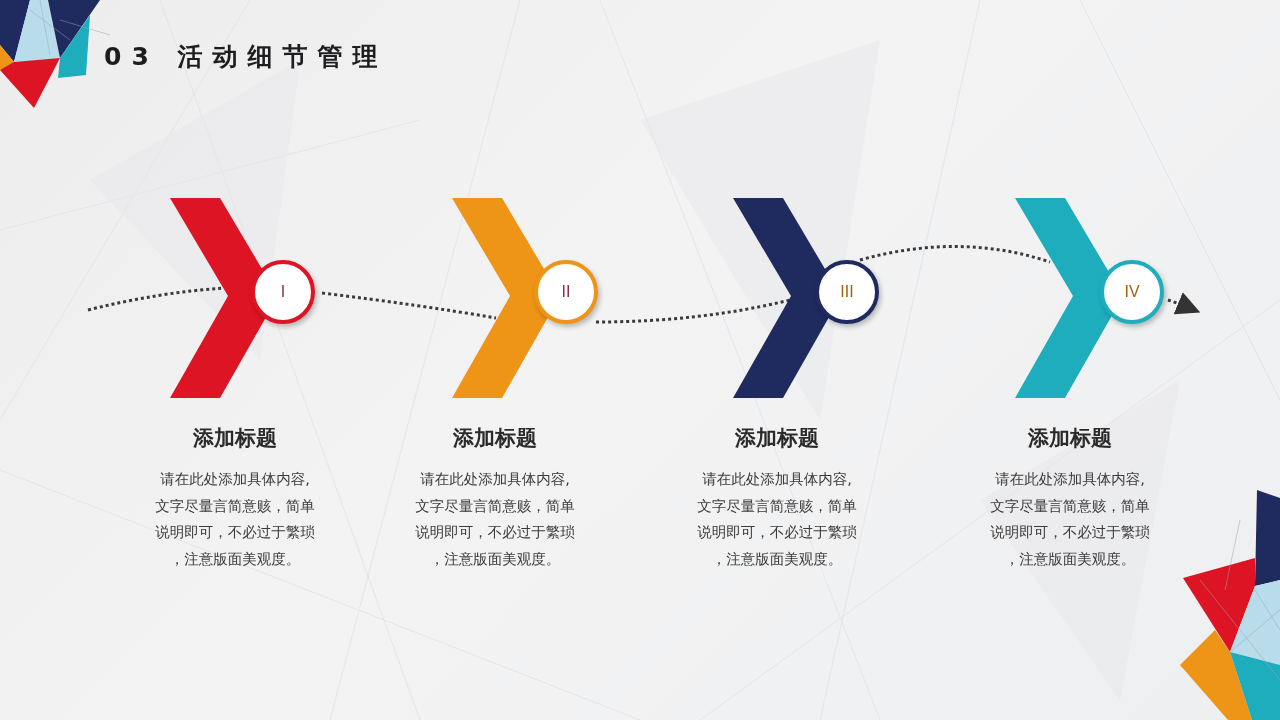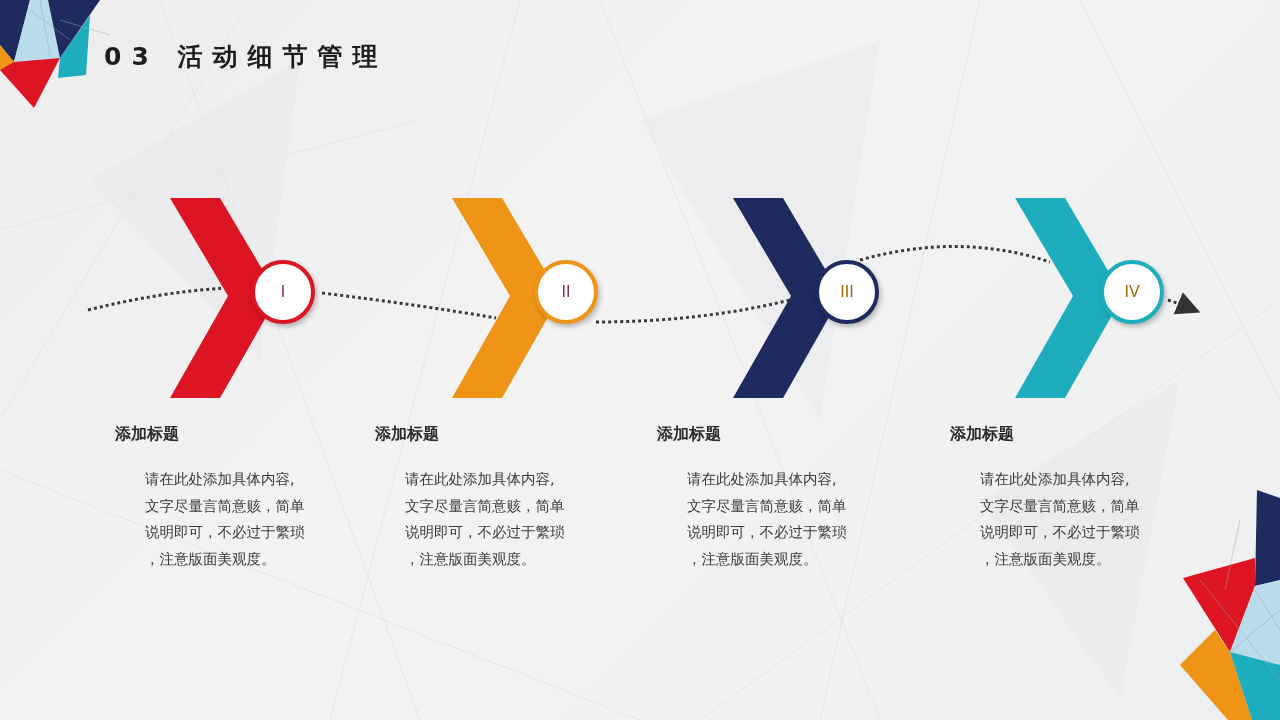--- a/index.html
+++ b/index.html
@@ -22,25 +22,25 @@
     .step { position: absolute; top: 0; width: 240px; }
     .chevron { position: absolute; top: 198px; width: 118px; height: 200px; }
     .node {
       position: absolute; top: 260px; width: 64px; height: 64px; border-radius: 50%;
       background: #ffffff; border: 4px solid; box-sizing: border-box;
       box-shadow: 2px 3px 5px rgba(0,0,0,0.25);
       display: flex; align-items: center; justify-content: center;
       font-family: "Liberation Sans", sans-serif; font-size: 16px;
     }
     .step-title {
-      position: absolute; top: 424px; width: 240px; text-align: left;
-      font-size: 16px; font-weight: bold; color: #2a2a2a;
+      position: absolute; top: 424px; width: 240px; text-align: center;
+      font-size: 21px; font-weight: bold; color: #2a2a2a;
     }
     .step-desc {
-      position: absolute; top: 466px; width: 180px; text-align: left;
+      position: absolute; top: 466px; width: 180px; text-align: center;
       font-size: 14.5px; line-height: 26.5px; color: #3a3a3a;
     }
   </style>
 </head>
 <body>
 
 <svg class="bg-lines" viewBox="0 0 1280 720">
   <g stroke="#dfe2e8" stroke-width="1" fill="none" opacity="0.8">
     <line x1="0" y1="230" x2="420" y2="120"></line>
     <line x1="160" y1="0" x2="420" y2="720"></line>

